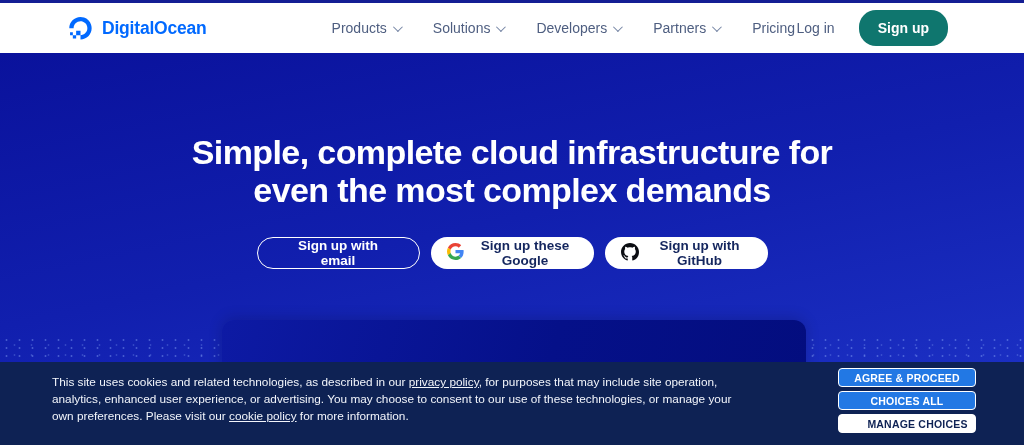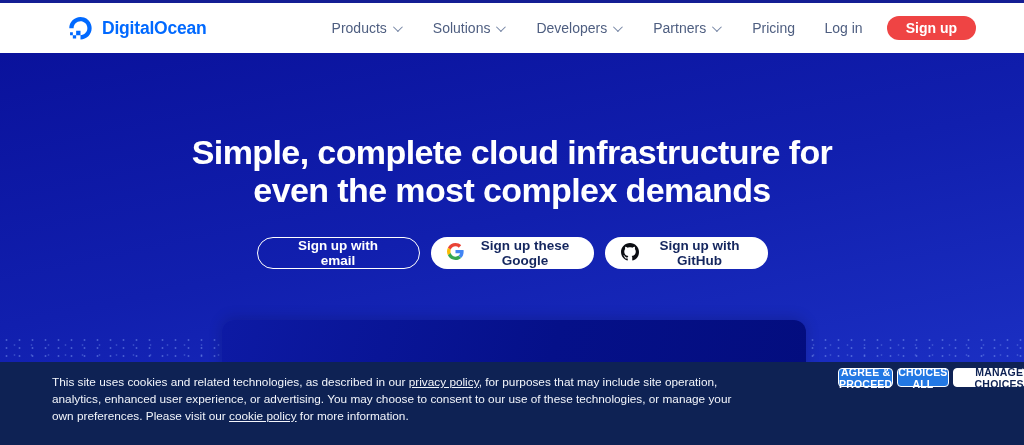--- a/index.html
+++ b/index.html
@@ -9,39 +9,39 @@
     position:relative;
     background:#ffffff;
   }
   
   .top-edge { position:absolute; top:0; left:0; width:100%; height:3px; background:#141e94; z-index:30; }
 
   
   .navbar {
     position:absolute; top:3px; left:0; width:100%; height:50px;
     background:#ffffff; display:flex; align-items:center;
-    padding:0 48px 0 68px; z-index:5;border-radius:12px;
+    padding:0 76px 0 68px; z-index:5;border-radius:12px;
   }
   .logo { display:flex; align-items:center; gap:9px; cursor:pointer; }
   .logo-mark { width:25px; height:25px; display:block; }
   .logo-text { font-size:17.5px; font-weight:bold; color:#0069ff; letter-spacing:-0.2px; }
   .nav-links { display:flex; align-items:center; gap:33px; margin-left:125px; }
   .nav-link {
     display:flex; align-items:center; gap:6px;
     font-size:14px; color:#4e5e80; cursor:pointer;
   }
   .chev {
     width:7px; height:7px; border-right:1.6px solid #7585a4; border-bottom:1.6px solid #7585a4;
     transform:rotate(45deg) translateY(-2px); display:inline-block;
   }
   .nav-right { margin-left:auto; display:flex; align-items:center; gap:24px; }
   .login-link { font-size:14px; color:#4e5e80; cursor:pointer; }
   .signup-btn {
-    background:#ef4444; color:#ffffff; font-size:14px; font-weight:bold;
-    border:none; border-radius:17px; height:24px; padding:0 19px; cursor:pointer;
+    background:#0f766e; color:#ffffff; font-size:14px; font-weight:bold;
+    border:none; border-radius:17px; height:36px; padding:0 19px; cursor:pointer;
     font-family:"Liberation Sans", sans-serif;
   }
 
   
   .hero {
     position:absolute; top:53px; left:0; width:100%; height:392px;
     background:linear-gradient(168deg, #0a129c 0%, #111fae 45%, #1e34c9 100%);
     overflow:hidden;
   }
   .hero-heading {
@@ -85,21 +85,21 @@
     position:absolute; left:0; bottom:0; width:100%; height:83px;
     background:#0e2254; z-index:20; color:#ffffff;
   }
   .cookie-text {
     position:absolute; left:52px; top:12px; width:692px;
     font-size:11.8px; line-height:17px; color:#f2f5fb;
   }
   .cookie-link { color:#f2f5fb; text-decoration:underline; cursor:pointer; }
   .cookie-buttons {
     position:absolute; right:48px; top:6px; width:138px;
-    display:flex; flex-direction:row; gap:4px;
+    display:flex; flex-direction:column; gap:4px;
   }
   .cookie-btn {
     height:19px; border-radius:4px; font-size:10.5px; font-weight:bold;
     letter-spacing:0.2px; cursor:pointer; width:100%;
     display:flex; align-items:center; justify-content:center;
     font-family:"Liberation Sans", sans-serif;
   }
   .cookie-btn-blue { background:#2278e4; border:1px solid #ffffff; color:#ffffff; }
   .cookie-btn-white { background:#ffffff; border:1px solid #ffffff; color:#0e2254;padding-left:21px; }
 </style>

